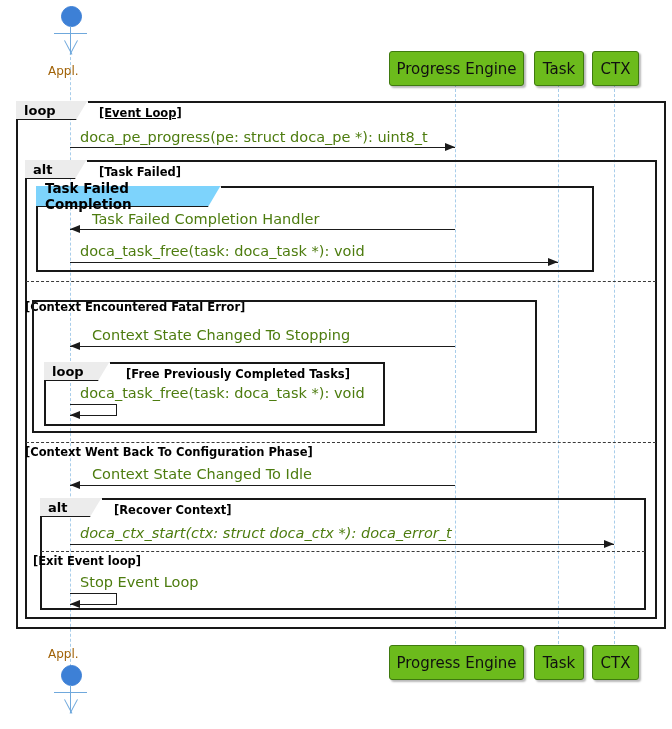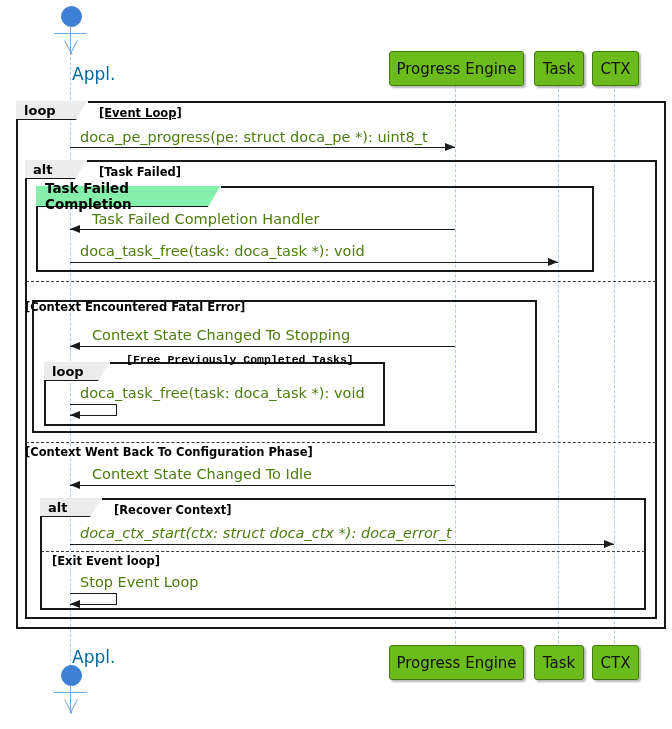--- a/index.html
+++ b/index.html
@@ -28,21 +28,21 @@
   }
 
   
   .actor-head{
     position:absolute;width:19px;height:19px;border-radius:50%;
     background:#3d80d6;border:1px solid #3d80d6;
   }
   .actor-body{position:absolute;border-left:1px solid #6fa8dc;}
   .actor-arms{position:absolute;border-top:1px solid #6fa8dc;}
   .actor-label{
-    position:absolute;font-size:17px;color:#0369a1;white-space:nowrap;margin-left:24px;
+    position:absolute;font-size:12px;color:#a16207;white-space:nowrap;
   }
 
   
   .frag{
     position:absolute;border:2px solid #181818;background:transparent;
     box-sizing:border-box;
   }
   .frag.thin{border-width:1px;}
   .frag-tab{
     position:absolute;height:19px;background:#ececec;border:1px solid #181818;
@@ -61,21 +61,21 @@
   }
   .frag-divider{
     position:absolute;border-top:1px dashed #3a3a3a;height:0;
   }
 
   
   .grp{
     position:absolute;border:2px solid #181818;box-sizing:border-box;background:transparent;
   }
   .grp-tab{
-    position:absolute;height:21px;background:#86efac;border:1px solid #181818;
+    position:absolute;height:21px;background:#7dd3fc;border:1px solid #181818;
     border-top:none;border-left:none;box-sizing:border-box;
     display:flex;align-items:center;
     font-size:13.5px;font-weight:bold;color:#000;
     padding-left:9px;padding-right:18px;
   }
   .grp-tab:after{
     content:"";position:absolute;right:-1px;top:-1px;width:0;height:0;
     border-style:solid;border-width:0 0 22px 13px;
     border-color:transparent transparent #ffffff transparent;
   }
@@ -163,21 +163,21 @@
   <div class="grp" style="left:32px;top:300px;width:505px;height:133px;"></div>
 
   <div class="msg-label" style="left:92px;top:327px;">Context State Changed To Stopping</div>
   <div class="msg-line" style="left:70px;top:346px;width:385px;"></div>
   <div class="arrow-l" style="left:70px;top:341.5px;"></div>
 
   <div class="frag thin" style="left:44px;top:362px;width:341px;height:64px;border-width:2px;"></div>
   <div class="frag-tab" style="left:44px;top:362px;width:66px;">
     <span>loop</span>
   </div>
-  <div class="frag-cond" style="left:126px;top:353px;font-family:Liberation Mono, monospace;">[Free Previously Completed Tasks]</div>
+  <div class="frag-cond" style="left:126px;top:367px;">[Free Previously Completed Tasks]</div>
 
   <div class="msg-label" style="left:80px;top:385px;">doca_task_free(task: doca_task *): void</div>
   <div class="self-msg" style="left:70px;top:404px;width:47px;height:12px;"></div>
   <div class="arrow-l" style="left:70px;top:411px;"></div>
 
   <div class="frag-divider" style="left:26px;top:442px;width:630px;"></div>
   <div class="frag-cond" style="left:25px;top:445px;">[Context Went Back To Configuration Phase]</div>
 
   <div class="msg-label" style="left:92px;top:466px;">Context State Changed To Idle</div>
   <div class="msg-line" style="left:70px;top:485px;width:385px;"></div>
@@ -187,21 +187,21 @@
   <div class="frag-tab" style="left:40px;top:498px;width:62px;">
     <span>alt</span>
   </div>
   <div class="frag-cond" style="left:114px;top:503px;">[Recover Context]</div>
 
   <div class="msg-label" style="left:80px;top:525px;font-style:italic;">doca_ctx_start(ctx: struct doca_ctx *): doca_error_t</div>
   <div class="msg-line" style="left:70px;top:544px;width:544px;"></div>
   <div class="arrow-r" style="left:604px;top:539.5px;"></div>
 
   <div class="frag-divider" style="left:41px;top:551px;width:604px;"></div>
-  <div class="frag-cond" style="left:52px;top:554px;">[Exit Event loop]</div>
+  <div class="frag-cond" style="left:33px;top:554px;">[Exit Event loop]</div>
 
   <div class="msg-label" style="left:80px;top:574px;">Stop Event Loop</div>
   <div class="self-msg" style="left:70px;top:593px;width:47px;height:12px;"></div>
   <div class="arrow-l" style="left:70px;top:600px;"></div>
 
   <div class="actor-label" style="left:48px;top:647px;">Appl.</div>
   <div class="actor-head" style="left:61px;top:665px;"></div>
   <div class="actor-body" style="left:70px;top:685px;height:28px;"></div>
   <div class="actor-arms" style="left:54px;top:692px;width:33px;"></div>
   <div class="actor-arms" style="left:56px;top:713px;width:16px;transform:rotate(62deg);transform-origin:right center;"></div>

